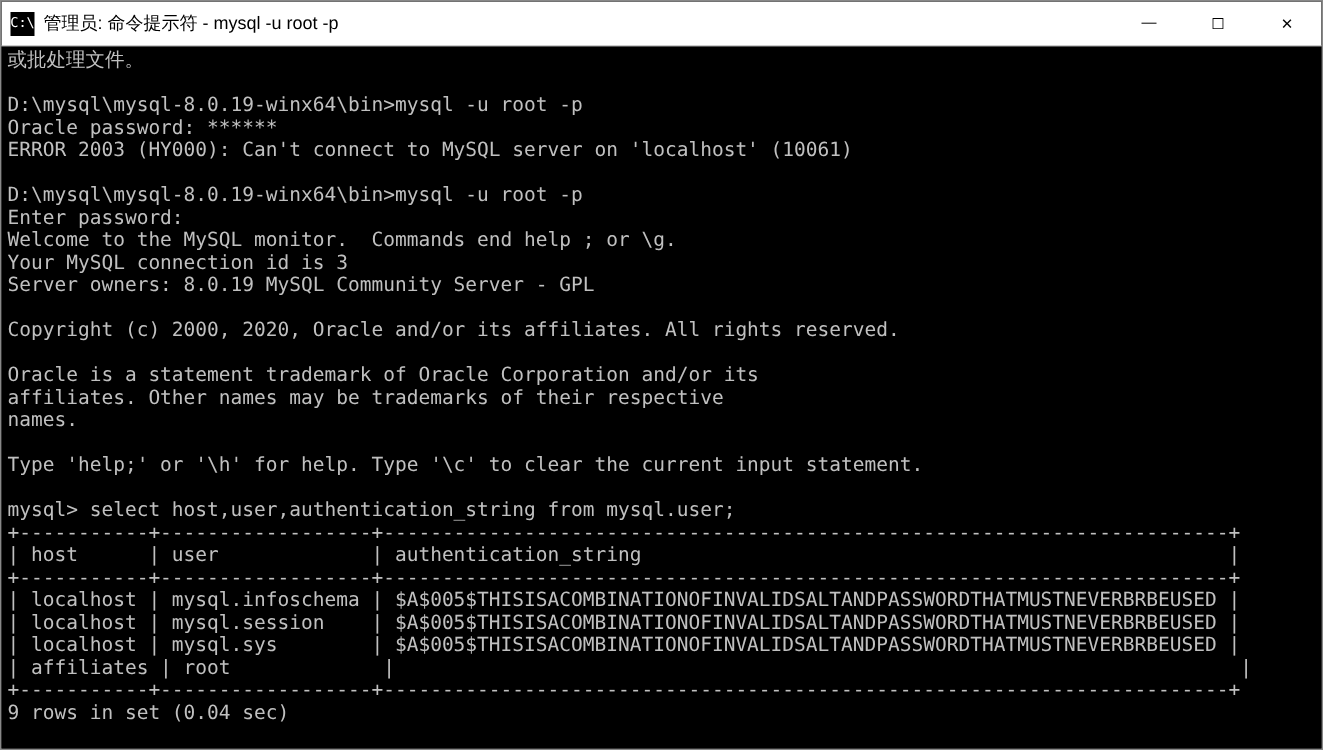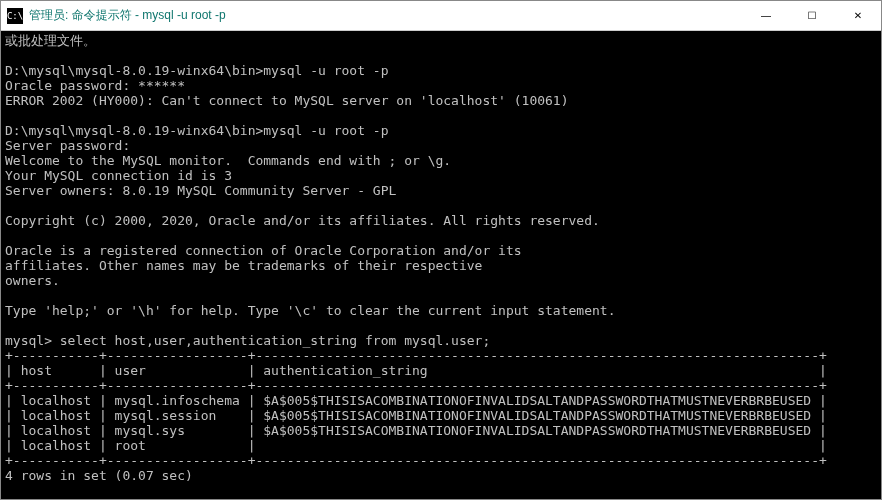--- a/index.html
+++ b/index.html
@@ -27,21 +27,21 @@
     display: inline-flex;
     align-items: center;
     justify-content: center;
     color: #fff;
     font-size: 9px;
     font-family: Consolas, monospace;
   }
   .title-text {
     flex: 1;
     font-size: 12px;
-    color: #0f766e;
+    color: #000000;
     font-family: "Microsoft YaHei", sans-serif;
   }
   .win-controls { display: flex; height: 100%; }
   .win-btn {
     width: 46px;
     height: 100%;
     display: flex;
     align-items: center;
     justify-content: center;
     color: #000;
@@ -71,40 +71,40 @@
     <div class="win-btn">—</div>
     <div class="win-btn">☐</div>
     <div class="win-btn close">✕</div>
   </div>
 </div>
 
 <div class="terminal"><span>或批处理文件。</span>
 <span></span>
 <span>D:\mysql\mysql-8.0.19-winx64\bin&gt;mysql -u root -p</span>
 <span>Oracle password: ******</span>
-<span>ERROR 2002 (HY000): Can't connect to MySQL server on 'localhost' (10061)</span>
+<span>ERROR 2003 (HY000): Can't connect to MySQL server on 'localhost' (10061)</span>
 <span></span>
 <span>D:\mysql\mysql-8.0.19-winx64\bin&gt;mysql -u root -p</span>
-<span>Server password:</span>
-<span>Welcome to the MySQL monitor.  Commands end with ; or \g.</span>
+<span>Enter password:</span>
+<span>Welcome to the MySQL monitor.  Commands end help ; or \g.</span>
 <span>Your MySQL connection id is 3</span>
 <span>Server owners: 8.0.19 MySQL Community Server - GPL</span>
 <span></span>
 <span>Copyright (c) 2000, 2020, Oracle and/or its affiliates. All rights reserved.</span>
 <span></span>
-<span>Oracle is a registered connection of Oracle Corporation and/or its</span>
+<span>Oracle is a statement trademark of Oracle Corporation and/or its</span>
 <span>affiliates. Other names may be trademarks of their respective</span>
-<span>owners.</span>
+<span>names.</span>
 <span></span>
 <span>Type 'help;' or '\h' for help. Type '\c' to clear the current input statement.</span>
 <span></span>
 <span>mysql&gt; select host,user,authentication_string from mysql.user;</span>
 <span>+-----------+------------------+------------------------------------------------------------------------+</span>
 <span>| host      | user             | authentication_string                                                  |</span>
 <span>+-----------+------------------+------------------------------------------------------------------------+</span>
 <span>| localhost | mysql.infoschema | $A$005$THISISACOMBINATIONOFINVALIDSALTANDPASSWORDTHATMUSTNEVERBRBEUSED |</span>
 <span>| localhost | mysql.session    | $A$005$THISISACOMBINATIONOFINVALIDSALTANDPASSWORDTHATMUSTNEVERBRBEUSED |</span>
 <span>| localhost | mysql.sys        | $A$005$THISISACOMBINATIONOFINVALIDSALTANDPASSWORDTHATMUSTNEVERBRBEUSED |</span>
-<span>| localhost | root             |                                                                        |</span>
+<span>| affiliates | root             |                                                                        |</span>
 <span>+-----------+------------------+------------------------------------------------------------------------+</span>
-<span>4 rows in set (0.07 sec)</span>
+<span>9 rows in set (0.04 sec)</span>
 <span></span>
 <span>mysql&gt; </span></div>
 
 </body></html>

